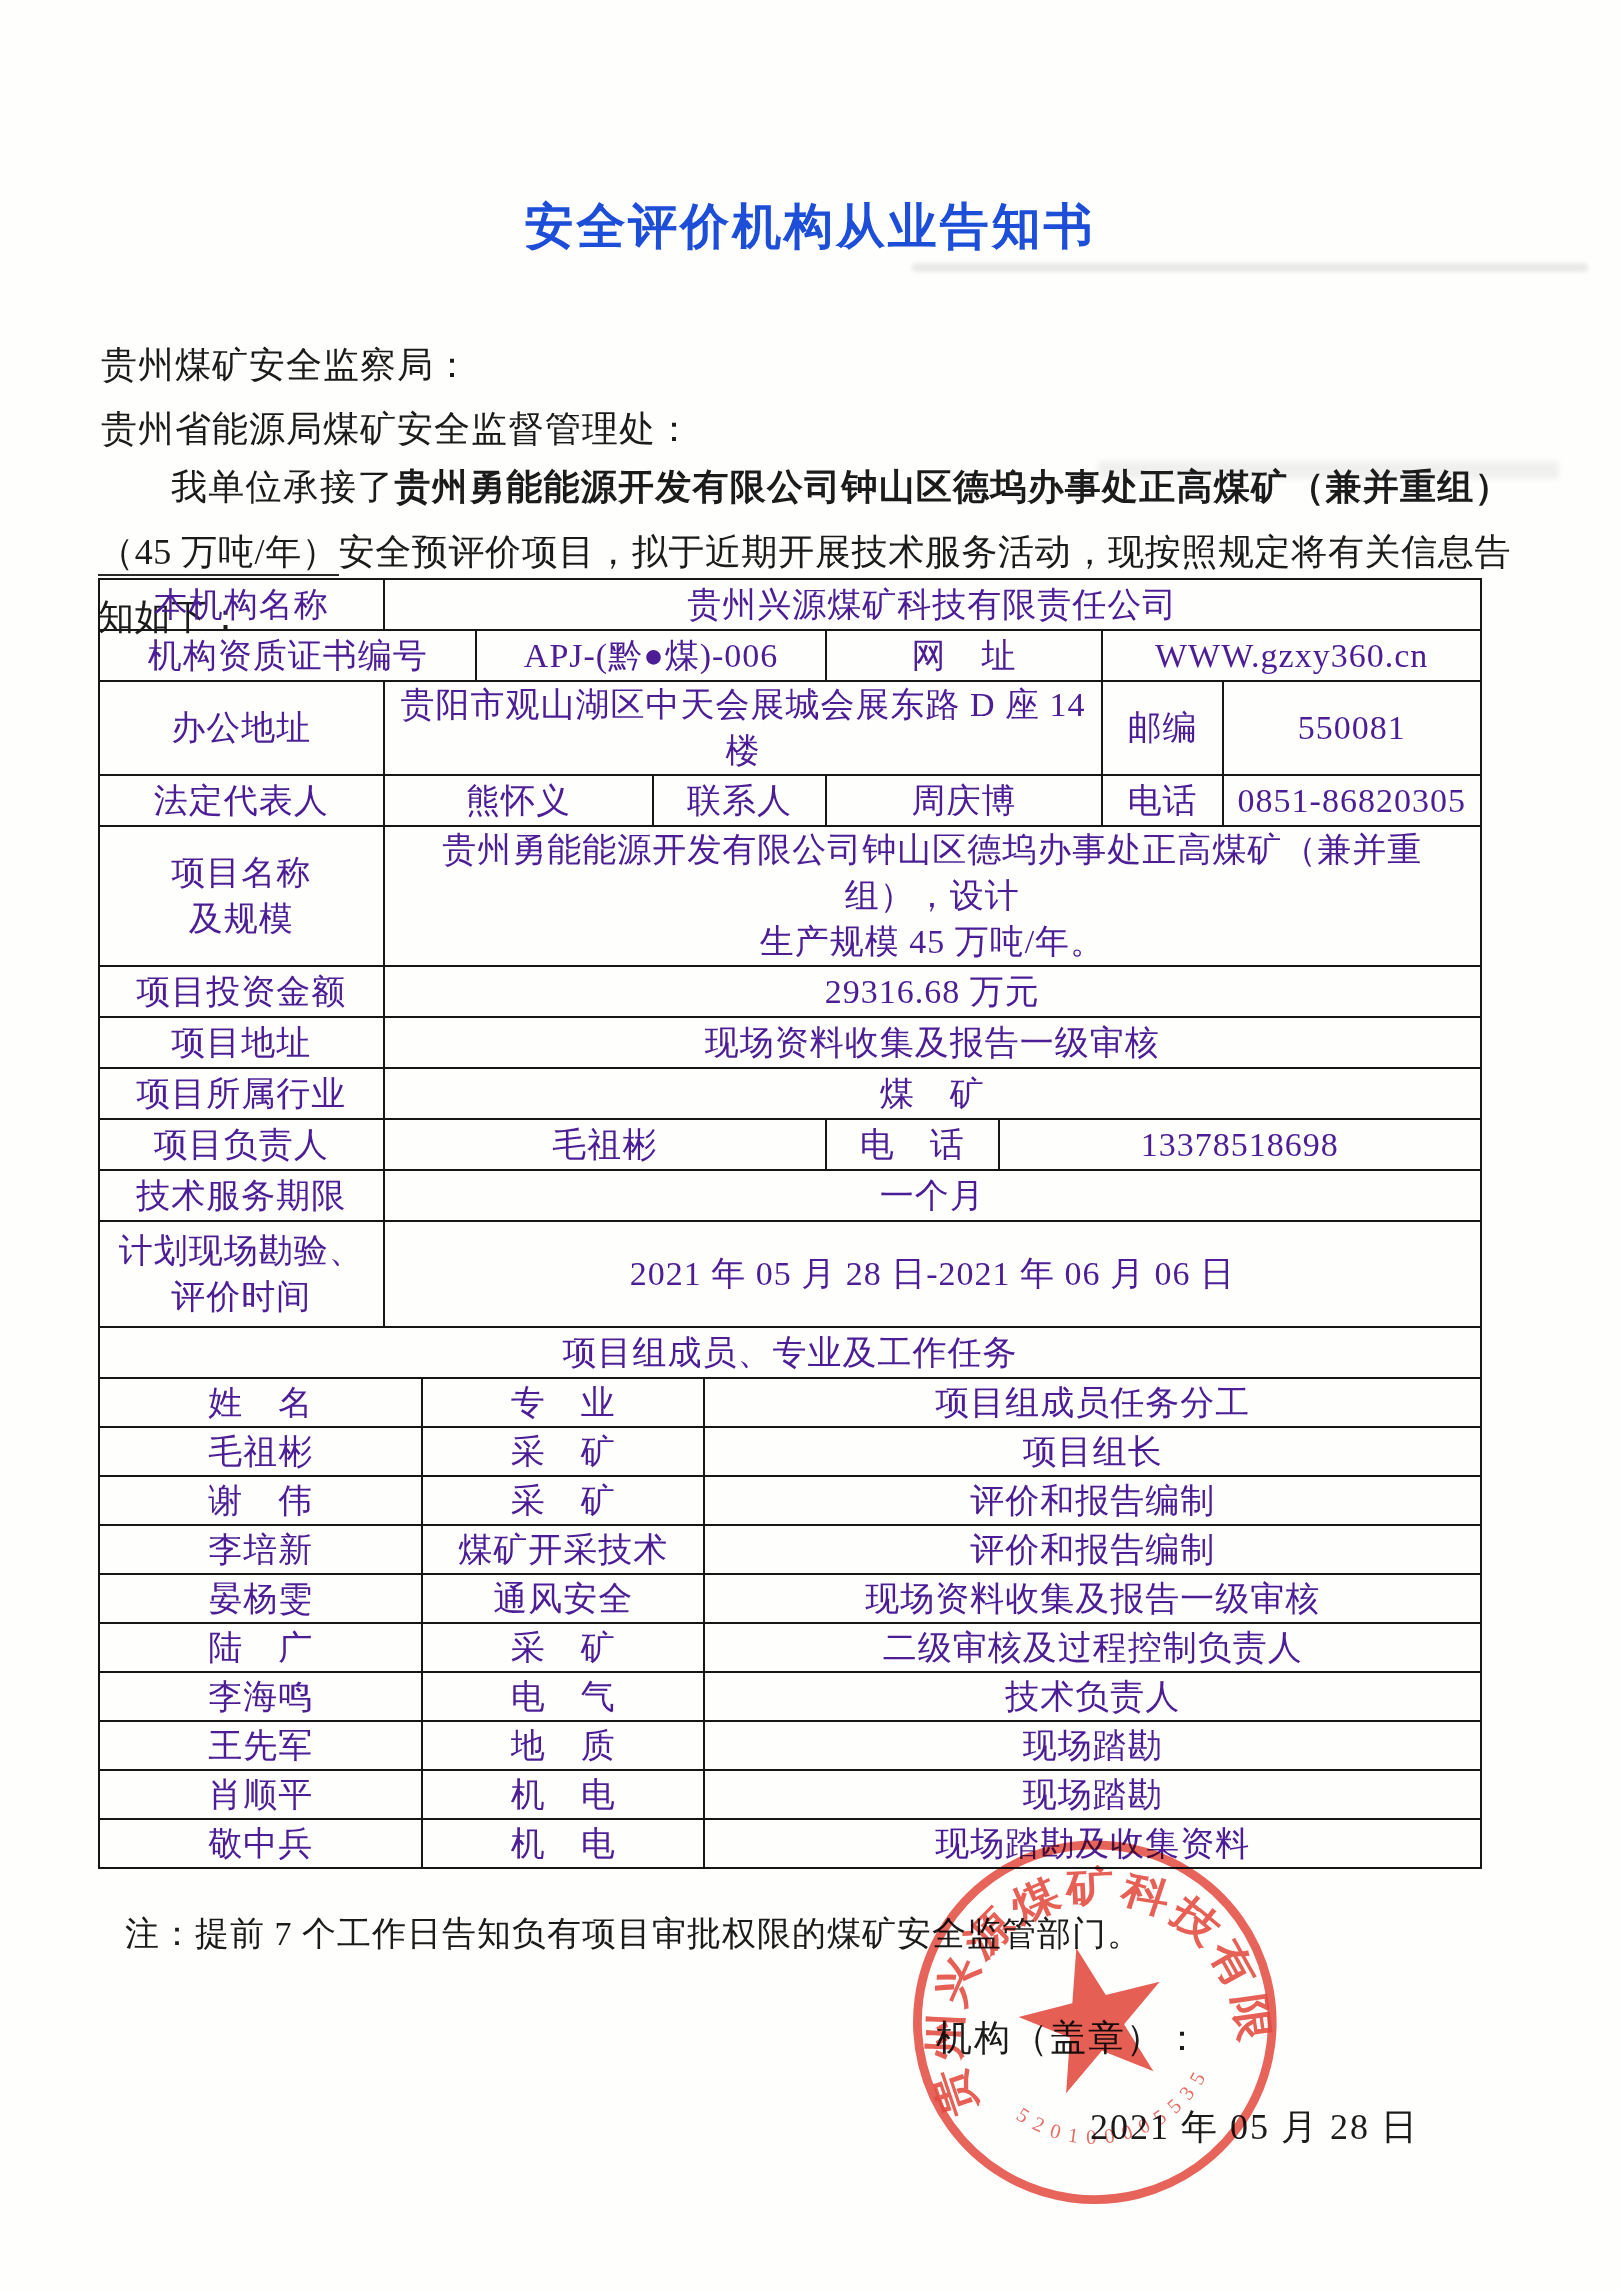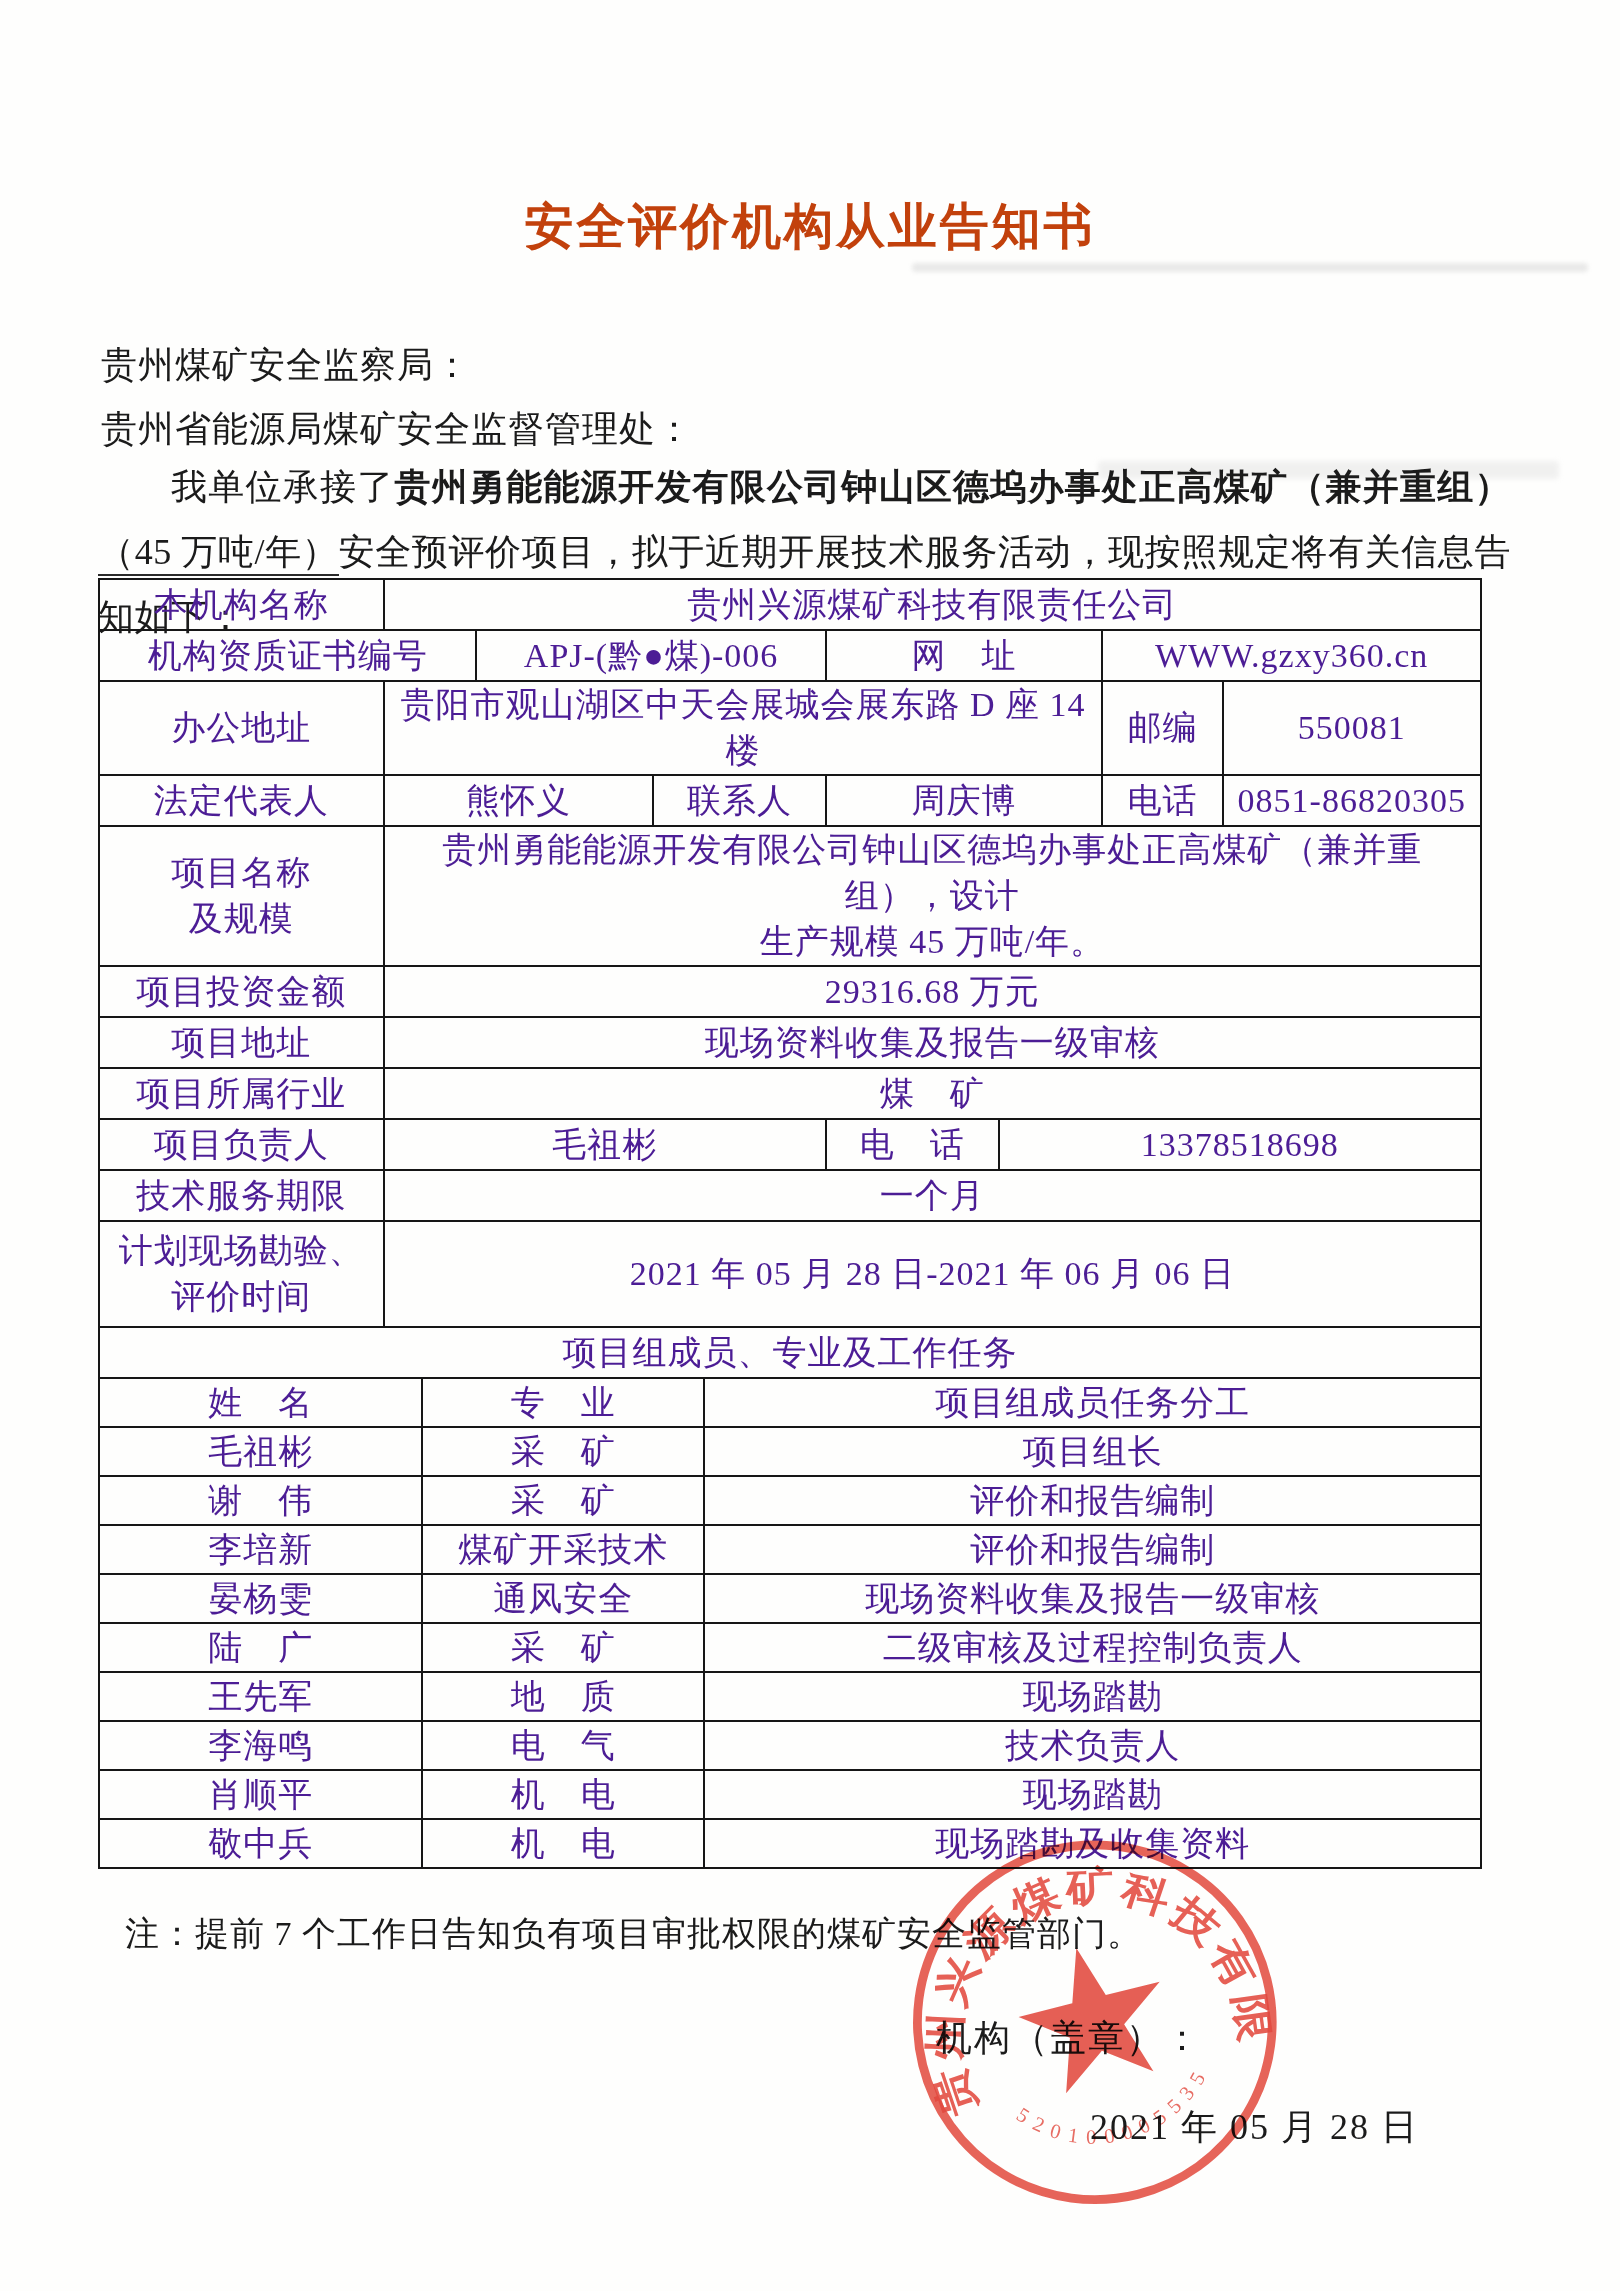--- a/index.html
+++ b/index.html
@@ -4,21 +4,21 @@
 <style>
   html,body{margin:0;padding:0;}
   body{
     width:1620px;height:2292px;position:relative;overflow:hidden;
     background:#fefefd;color:#1b1b1b;
     font-family:"Liberation Serif","DejaVu Serif",serif;
   }
   .abs{position:absolute;}
   .doc-title{
     top:194px;left:0;width:1620px;text-align:center;
-    font-size:49px;font-weight:700;letter-spacing:2.9px;color:#c2410c;
+    font-size:49px;font-weight:700;letter-spacing:2.9px;color:#1d4ed8;
   }
   .addressee{left:101px;font-size:36px;letter-spacing:1px;}
   .addr1{top:341px;}
   .addr2{top:405px;}
   .intro{
     top:455px;left:98px;width:1413px;
     font-size:36px;line-height:65px;text-align:justify;text-indent:73px;
     letter-spacing:0.5px;
   }
   .intro b{font-weight:700;}
@@ -167,28 +167,28 @@
     <td class="hm" colspan="2">晏杨雯</td>
     <td colspan="3">通风安全</td>
     <td colspan="5">现场资料收集及报告一级审核</td>
   </tr>
   <tr>
     <td class="hm" colspan="2">陆　广</td>
     <td colspan="3">采　矿</td>
     <td colspan="5">二级审核及过程控制负责人</td>
   </tr>
   <tr>
+    <td class="hm" colspan="2">李海鸣</td>
+    <td colspan="3">电　气</td>
+    <td colspan="5">技术负责人</td>
+  </tr>
+  <tr>
     <td class="hm" colspan="2">王先军</td>
     <td colspan="3">地　质</td>
     <td colspan="5">现场踏勘</td>
-  </tr>
-  <tr>
-    <td class="hm" colspan="2">李海鸣</td>
-    <td colspan="3">电　气</td>
-    <td colspan="5">技术负责人</td>
   </tr>
   <tr>
     <td class="hm" colspan="2">肖顺平</td>
     <td colspan="3">机　电</td>
     <td colspan="5">现场踏勘</td>
   </tr>
   <tr>
     <td class="hm" colspan="2">敬中兵</td>
     <td colspan="3">机　电</td>
     <td colspan="5">现场踏勘及收集资料</td>

